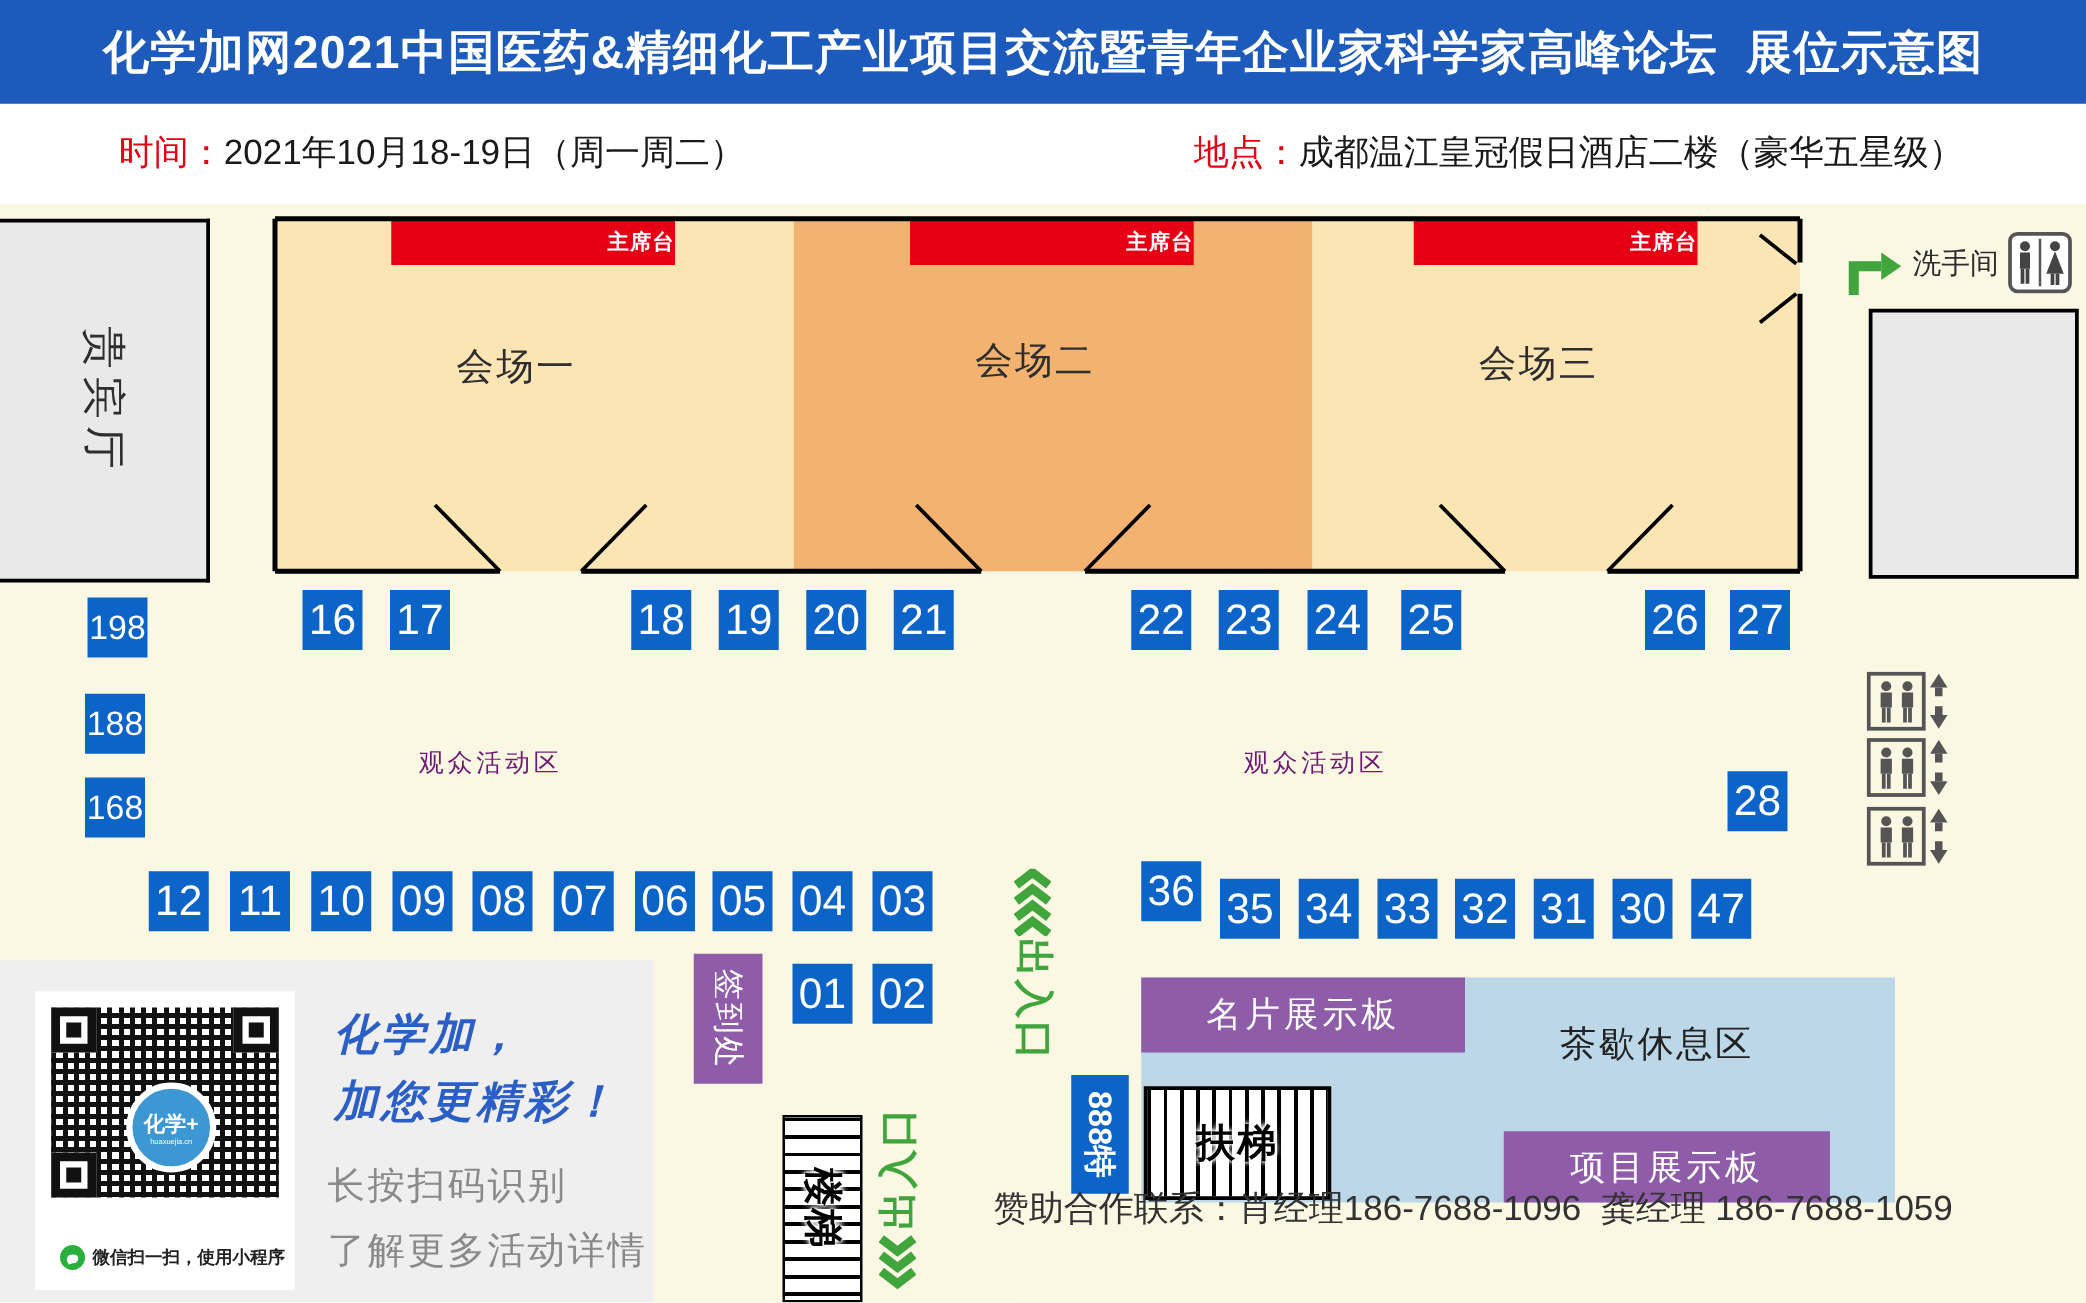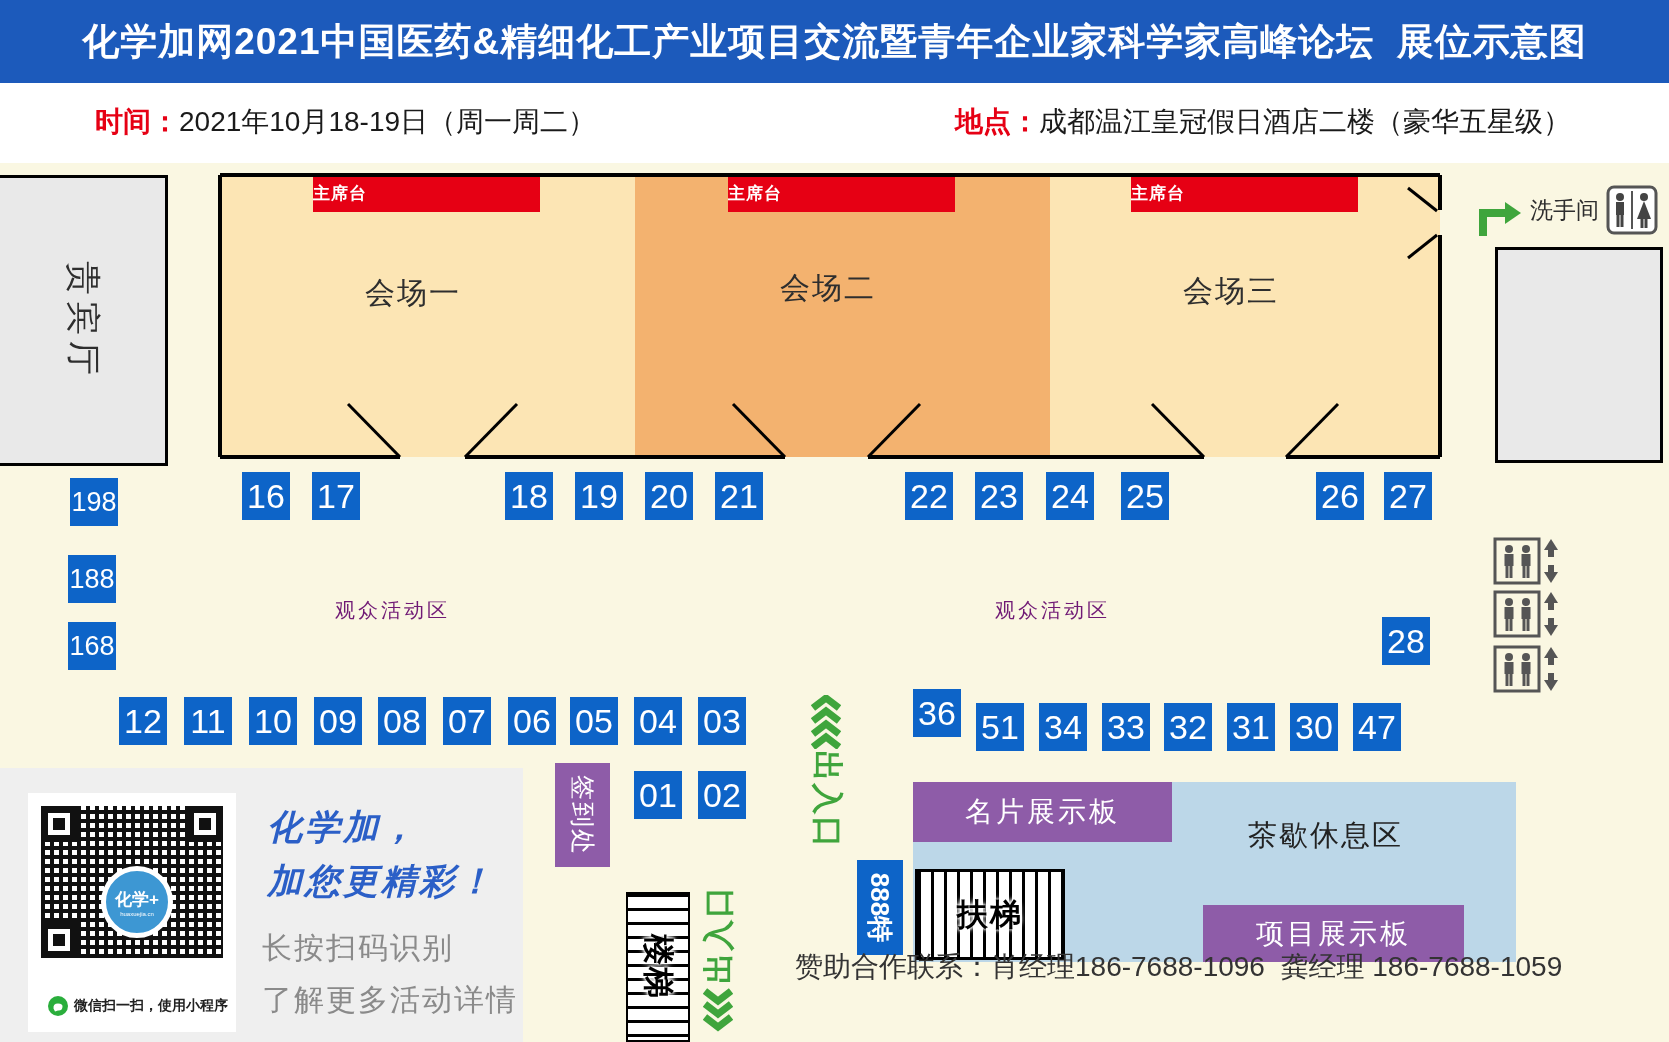--- a/index.html
+++ b/index.html
@@ -2,25 +2,25 @@
 <html><head>
 <meta charset="utf-8">
 <style>
   html,body{margin:0;padding:0;background:#fff}
   .stage{position:relative;width:1669px;height:1042px;overflow:hidden;
          font-family:"Liberation Sans",sans-serif;background:#fff}
   .abs{position:absolute}
   .header{left:0;top:0;width:1669px;height:83px;display:flex;align-items:center;justify-content:center}
   .header-title{color:#fff;font-size:37px;font-weight:bold;white-space:pre;letter-spacing:1px}
   .subrow{font-size:28px;color:#1a1a1a;top:104px;height:36px;display:flex;align-items:center;white-space:pre}
-  .redlbl{font-weight:bold}
+  .redlbl{font-weight:normal}
   .floor{left:0;top:163px;width:1669px;height:879px}
   .room{position:absolute;box-sizing:border-box}
   .room-label{position:absolute;color:#2e2e2e;font-weight:500;letter-spacing:2px;font-size:30px;white-space:nowrap}
-  .podium{position:absolute;height:37px;width:227px;display:flex;align-items:center;justify-content:flex-start}
+  .podium{position:absolute;height:37px;width:227px;display:flex;align-items:center;justify-content:flex-end}
   .podium span{color:#fff;font-size:17px;font-weight:bold;letter-spacing:1px}
   .vrot{display:inline-block;transform:rotate(90deg);white-space:nowrap}
   .vrot-ccw{display:inline-block;transform:rotate(-90deg);white-space:nowrap}
   .center{display:flex;align-items:center;justify-content:center}
   .booth{position:absolute;width:48px;height:48px;display:flex;align-items:center;justify-content:center;
          color:#fff;font-size:34px;font-weight:500}
   .booth.small{font-size:27px}
   .audience{position:absolute;font-size:20px;color:#701a75;letter-spacing:3px;font-weight:400;white-space:nowrap}
   .stairs{background:repeating-linear-gradient(180deg,#000 0 3px,#fff 3px 14px);border:2px solid #000}
   .esc{background:repeating-linear-gradient(90deg,#000 0 3px,#fff 3px 13px);border:3px solid #000}
@@ -281,21 +281,21 @@
         <div class="booth" style="left: 314px; top: 534px; background: rgb(13, 100, 200);">09</div>
         <div class="booth" style="left: 378px; top: 534px; background: rgb(13, 100, 200);">08</div>
         <div class="booth" style="left: 443px; top: 534px; background: rgb(13, 100, 200);">07</div>
         <div class="booth" style="left: 508px; top: 534px; background: rgb(13, 100, 200);">06</div>
         <div class="booth" style="left: 570px; top: 534px; background: rgb(13, 100, 200);">05</div>
         <div class="booth" style="left: 634px; top: 534px; background: rgb(13, 100, 200);">04</div>
         <div class="booth" style="left: 698px; top: 534px; background: rgb(13, 100, 200);">03</div>
         <div class="booth" style="left: 634px; top: 608px; background: rgb(13, 100, 200);">01</div>
         <div class="booth" style="left: 698px; top: 608px; background: rgb(13, 100, 200);">02</div>
         <div class="booth" style="left: 913px; top: 526px; background: rgb(13, 100, 200);">36</div>
-        <div class="booth" style="left: 976px; top: 540px; background: rgb(13, 100, 200);">51</div>
+        <div class="booth" style="left: 976px; top: 540px; background: rgb(13, 100, 200);">35</div>
         <div class="booth" style="left: 1039px; top: 540px; background: rgb(13, 100, 200);">34</div>
         <div class="booth" style="left: 1102px; top: 540px; background: rgb(13, 100, 200);">33</div>
         <div class="booth" style="left: 1164px; top: 540px; background: rgb(13, 100, 200);">32</div>
         <div class="booth" style="left: 1227px; top: 540px; background: rgb(13, 100, 200);">31</div>
         <div class="booth" style="left: 1290px; top: 540px; background: rgb(13, 100, 200);">30</div>
         <div class="booth" style="left: 1353px; top: 540px; background: rgb(13, 100, 200);">47</div>
       </div>
 
     <div class="room panel" style="left:0;top:605px;width:523px;height:274px">
       <div class="room qrcard" style="left:28px;top:25px;width:208px;height:239px">

